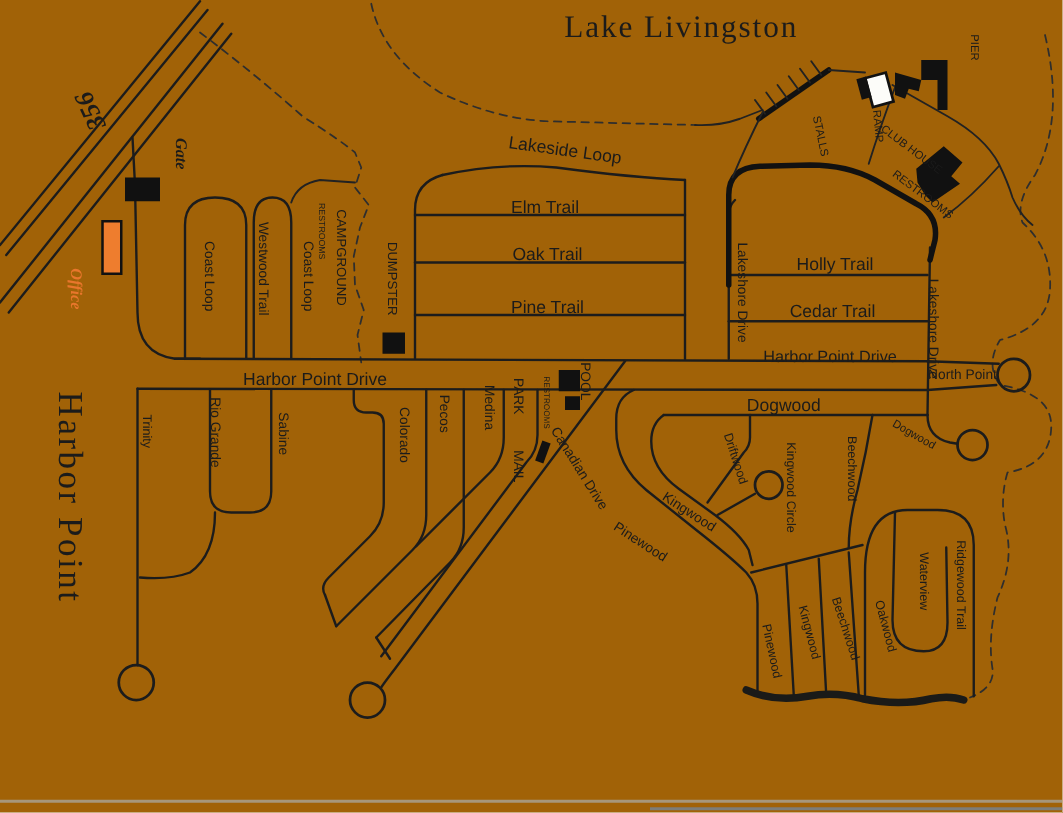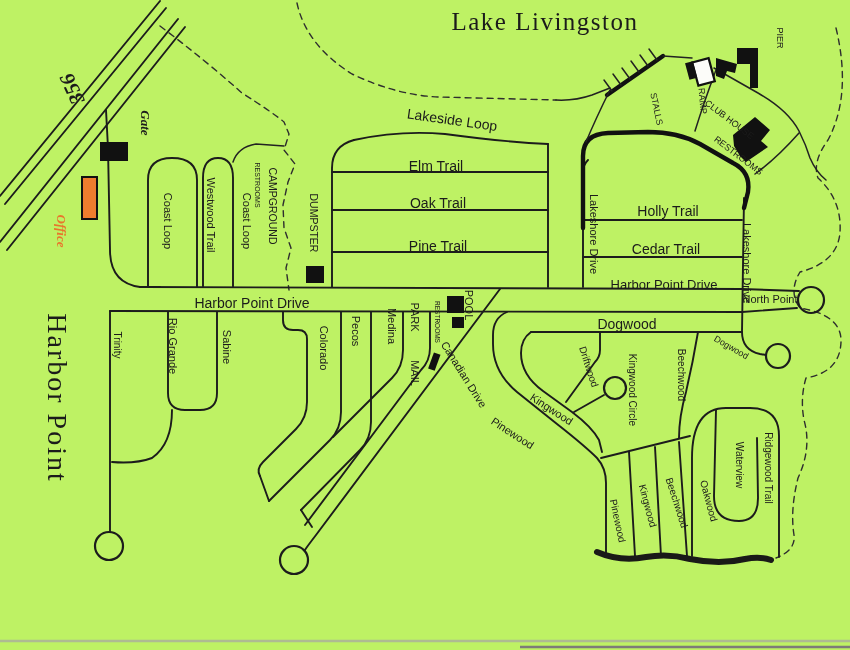--- a/index.html
+++ b/index.html
@@ -1,16 +1,16 @@
 <!DOCTYPE html>
 <html><head>
 <meta charset="utf-8">
 <style>
   html,body{margin:0;padding:0;background:#e9e9e5;}
-  .page{position:relative;width:850px;height:650px;background:#bef264;overflow:hidden;
+  .page{position:relative;width:850px;height:650px;background:#a16207;overflow:hidden;
         font-family:"Liberation Sans",sans-serif;}
   svg{position:absolute;left:0;top:0;}
   svg path, svg line, svg circle, svg rect, svg polyline{vector-effect:none;}
   .rd{fill:none;stroke:#1c1c1c;stroke-width:1.9;stroke-linecap:round;stroke-linejoin:round;}
   .rd-thick{fill:none;stroke:#111;stroke-width:4.4;stroke-linecap:round;stroke-linejoin:round;}
   .rd-thin{fill:none;stroke:#222;stroke-width:1.5;stroke-linecap:round;stroke-linejoin:round;}
   .dash{fill:none;stroke:#2e2e2e;stroke-width:1.4;stroke-dasharray:6 5;stroke-linecap:round;stroke-linejoin:round;}
   .blk{fill:#111;stroke:none;}
   .cul{fill:none;stroke:#1c1c1c;stroke-width:2.2;}
   .shore-heavy{fill:none;stroke:#1a1a18;stroke-width:6;stroke-linecap:round;}

